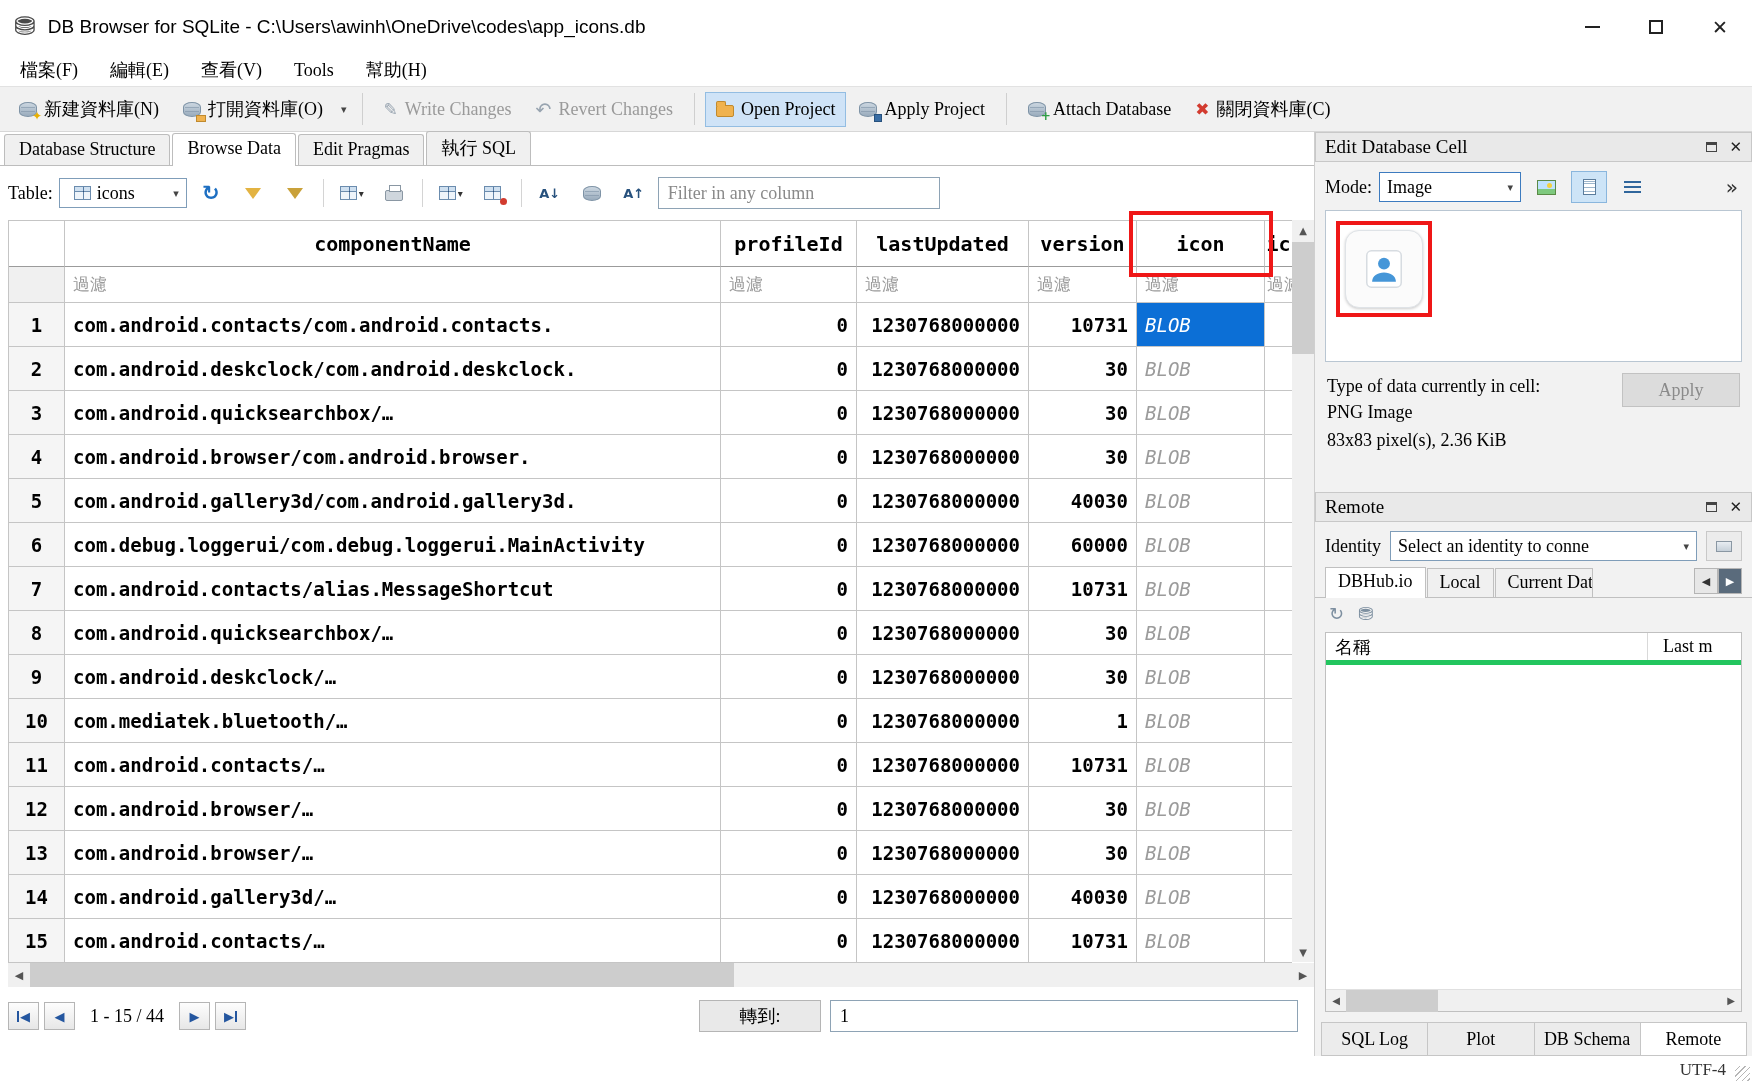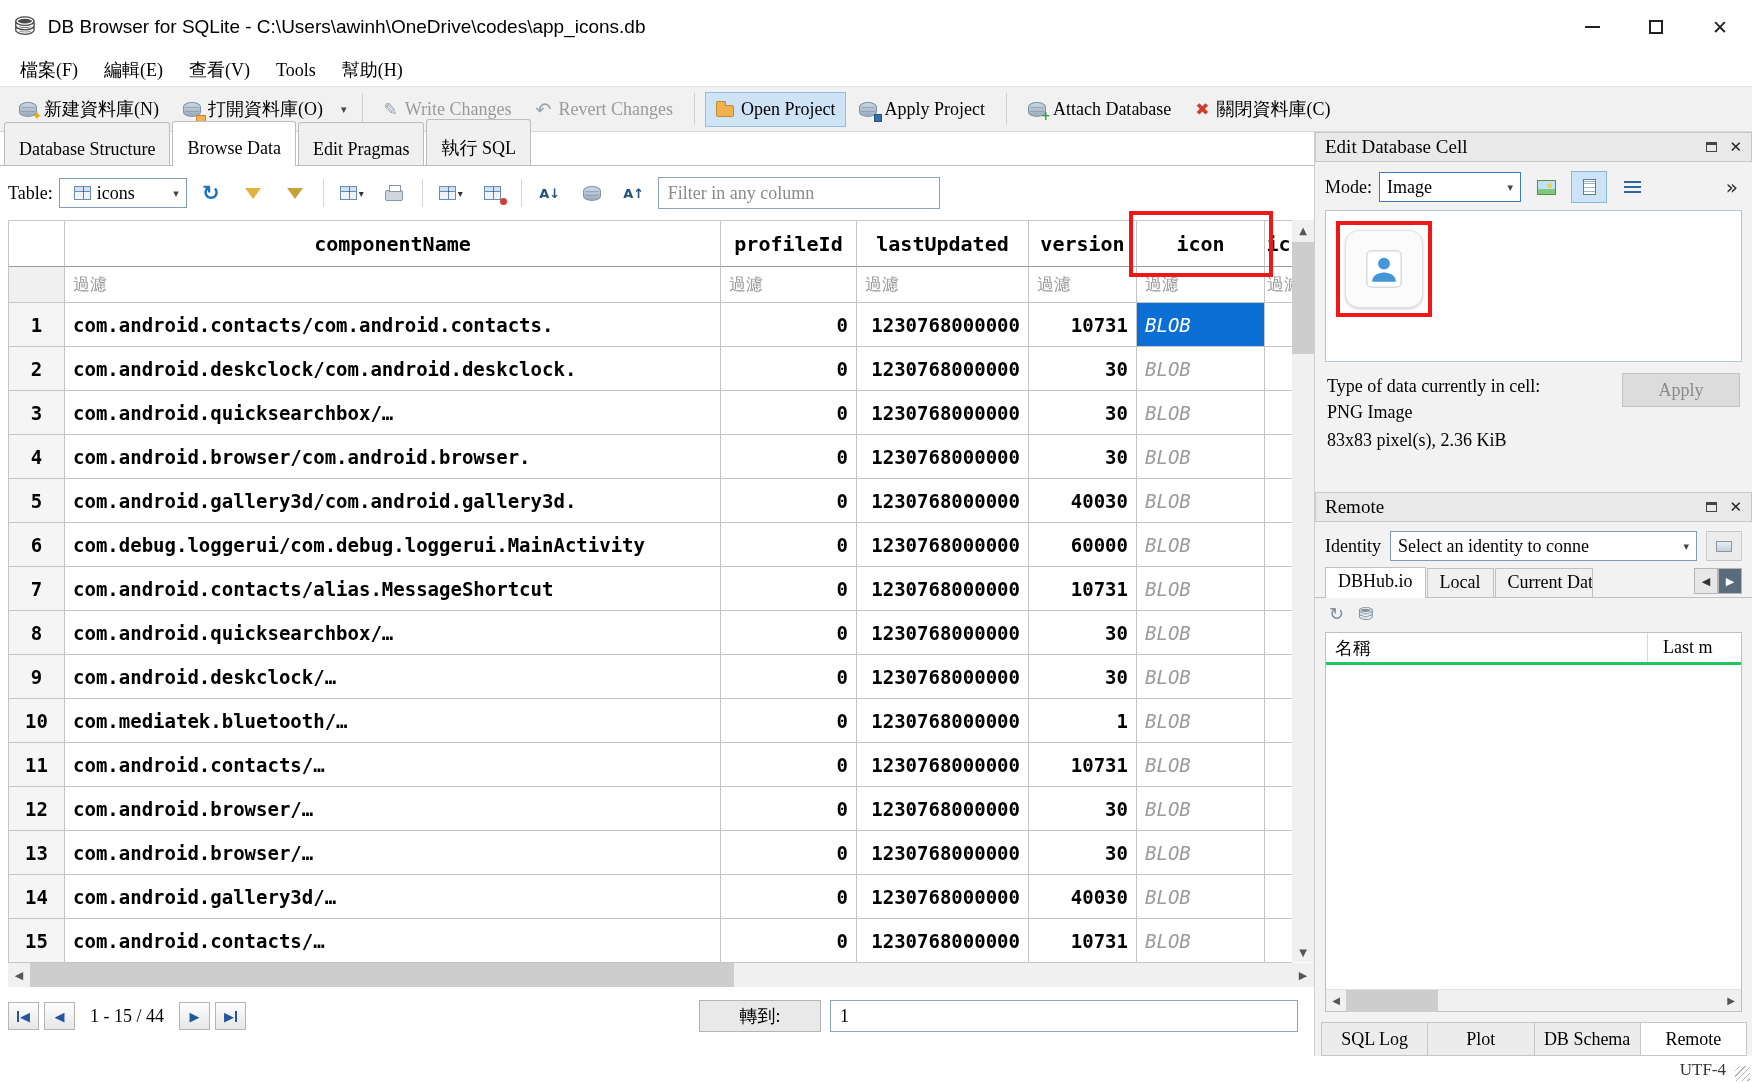--- a/index.html
+++ b/index.html
@@ -14,21 +14,21 @@
   .titlebar { height:54px; display:flex; align-items:center; padding-left:14px; gap:12px; background:#fff; }
   .app-icon { font-size:26px; color:#4a4a4a; line-height:1; }
   .title-text { font-family:"Liberation Sans", sans-serif; font-size:19px; }
   .win-controls { margin-left:auto; display:flex; height:100%; }
   .win-btn { width:64px; display:flex; align-items:center; justify-content:center; }
   .glyph-min { width:15px; border-top:2px solid #222; display:inline-block; }
   .glyph-max { width:14px; height:14px; border:2px solid #222; display:inline-block; }
   .glyph-close { font-family:"DejaVu Sans", sans-serif; font-size:19px; color:#222; }
 
   
-  .menubar { height:32px; display:flex; align-items:center; padding:0 8px; gap:2px; background:#fff; }
+  .menubar { height:32px; display:flex; align-items:center; padding:0 8px; gap:8px; background:#fff; }
   .menu-item { padding:3px 12px; }
 
   
   .toolbar { height:46px; background:#f1f1f1; border-top:1px solid #e2e2e2; border-bottom:1px solid #d7d7d7;
              display:flex; align-items:center; padding:0 8px; gap:2px; }
   .tb-btn { display:flex; align-items:center; gap:7px; padding:6px 10px; border:1px solid transparent; white-space:nowrap; }
   .tb-btn.disabled { color:#9a9a9a; }
   .tb-btn.active { background:#cfe3f7; border-color:#93bde2; }
   .tb-caret { padding:6px 5px; font-size:11px; color:#444; }
   .tb-sep { width:1px; height:32px; background:#cfcfcf; margin:0 8px; }
@@ -46,21 +46,21 @@
   .ico-folder::before { content:""; position:absolute; top:-5px; left:-1px; width:8px; height:4px; background:#f0b24e; border:1px solid #c08a2e; border-bottom:none; border-radius:2px 2px 0 0; }
   .glyph-ico { font-family:"DejaVu Sans", sans-serif; line-height:1; }
 
   
   .main-row { height:924px; display:flex; }
   .left-col { width:1314px; display:flex; flex-direction:column; }
   .right-col { width:438px; border-left:1px solid #cfcfcf; background:#f2f2f2; display:flex; flex-direction:column; }
 
   
   .tabbar { height:34px; display:flex; align-items:flex-end; padding-left:4px; border-bottom:1px solid #bdbdbd; }
-  .tab { padding:16px 14px 5px; border:1px solid #bdbdbd; border-bottom:none; background:#f0f0f0; border-radius:3px 3px 0 0; margin-right:2px; position:relative; }
+  .tab { padding:4px 14px 5px; border:1px solid #bdbdbd; border-bottom:none; background:#f0f0f0; border-radius:3px 3px 0 0; margin-right:2px; position:relative; }
   .tab.active { background:#fff; z-index:2; margin-bottom:-1px; padding-bottom:7px; }
 
   
   .controls-row { height:54px; display:flex; align-items:center; gap:6px; padding:0 8px; }
   .combo { border:1px solid #7f9db9; background:#fff; display:flex; align-items:center; gap:6px; padding:2px 7px; height:30px; }
   .combo .arrow { margin-left:auto; font-size:11px; color:#444; font-family:"DejaVu Sans",sans-serif; }
   .table-combo { width:128px;padding-left:14px; }
   .mini-btn { width:36px; height:34px; display:flex; align-items:center; justify-content:center; position:relative; }
   .v-sep { width:1px; height:28px; background:#d4d4d4; margin:0 4px; }
   .ico-refresh { color:#1d6fc2; font-size:21px; font-weight:bold; }
@@ -164,21 +164,21 @@
   .rtab.clipped { max-width:98px; overflow:hidden; }
   .rtab-arrow { width:24px; height:26px; display:flex; align-items:center; justify-content:center; border:1px solid #b5b5b5;
                 background:#e7e7e7; font-size:11px; color:#333; margin-bottom:3px; font-family:"DejaVu Sans",sans-serif; }
   .rtab-arrow.dark { background:#5a6b7c; color:#fff; }
   .rtab-spacer { margin-left:auto; }
 
   .ricons { display:flex; gap:14px; padding:7px 14px; align-items:center; }
   .ricons .glyph-ico { color:#7d8fa0; font-size:18px; }
 
   .rtable { flex:1; margin:2px 10px 10px; background:#fff; border:1px solid #c0c0c0; display:flex; flex-direction:column; min-height:0; }
-  .rhead { display:flex; height:32px; border-bottom:3px solid #22c55e;gap:7px; }
+  .rhead { display:flex; height:32px; border-bottom:5px solid #22c55e;gap:7px; }
   .rh-name { flex:1; padding:3px 9px; border-right:1px solid #d9d9d9; display:flex; align-items:center; }
   .rh-last { width:86px; padding:3px 8px; display:flex; align-items:center; white-space:nowrap; overflow:hidden; }
   .rbody { flex:1; }
   .rhscroll { height:22px; background:#f0f0f0; border-top:1px solid #e0e0e0; display:flex; align-items:center; }
   .rh-arrow { width:20px; height:22px; display:flex; align-items:center; justify-content:center; color:#555; font-size:10px; font-family:"DejaVu Sans",sans-serif; }
   .rh-thumb { width:92px; height:22px; background:#cdcdcd; }
   .rh-space { flex:1; }
 
   .bottom-tabs { display:flex; height:34px; padding:0 6px; align-items:stretch; }
   .btab { flex:1; display:flex; align-items:center; justify-content:center; border:1px solid #c6c6c6; background:#ececec; margin-right:-1px; }

